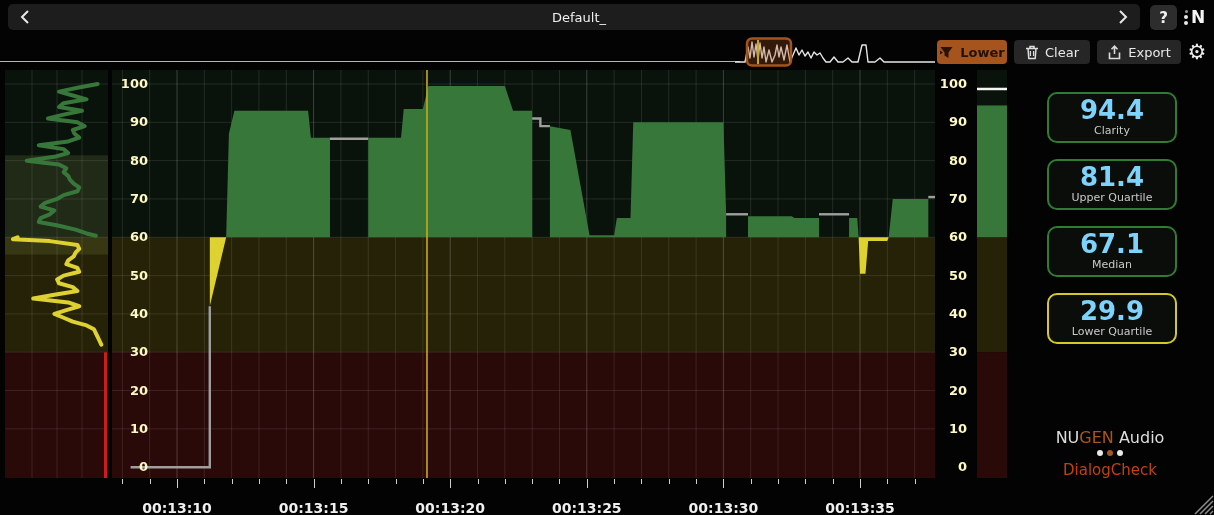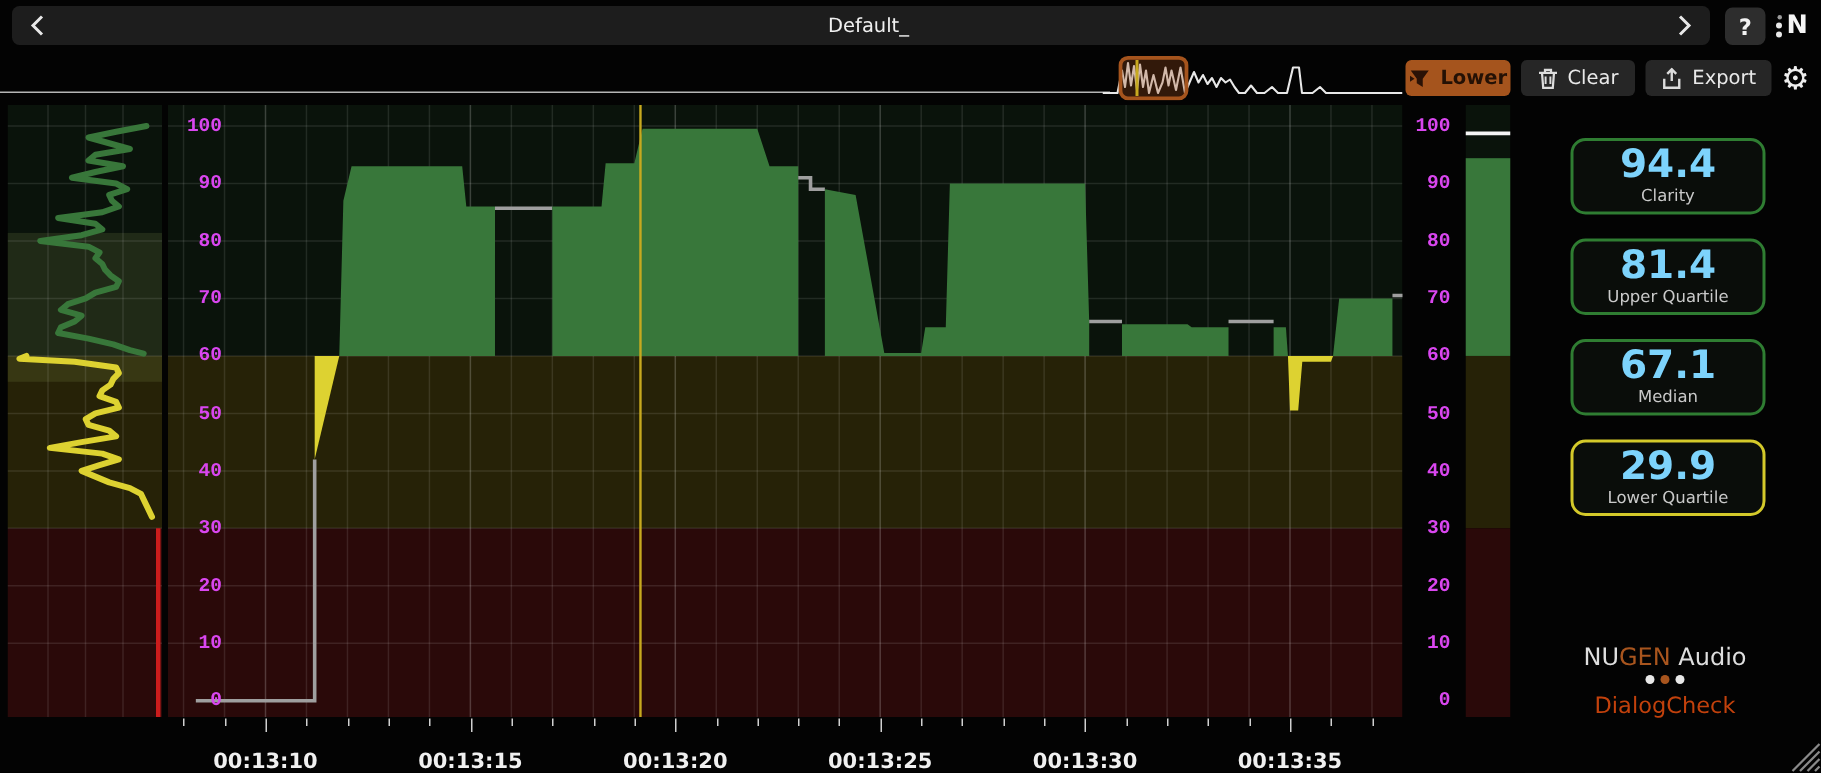--- a/index.html
+++ b/index.html
@@ -27,21 +27,21 @@
   #gear-btn{position:absolute;left:1184px;top:39px;width:26px;height:26px;display:flex;align-items:center;
             justify-content:center;font-size:21px;color:#ededed;cursor:pointer;font-family:"DejaVu Sans",sans-serif;}
   #overview-baseline{position:absolute;left:0;top:61px;width:740px;height:1px;background:#b5b5b5;}
   #overview-svg{position:absolute;left:735px;top:37px;}
   
   #dist-svg{position:absolute;left:5px;top:70px;}
   #timeline-svg{position:absolute;left:112px;top:70px;}
   #meter-svg{position:absolute;left:977px;top:70px;}
   #y-labels-left{position:absolute;left:104px;top:70px;width:44px;height:408px;}
   #y-labels-right{position:absolute;left:929px;top:70px;width:38px;height:408px;}
-  .ylab{position:absolute;right:0;width:100%;text-align:right;font-size:13px;font-weight:bold;color:#d946ef;font-family:Liberation Mono, monospace;}
+  .ylab{position:absolute;right:0;width:100%;text-align:right;font-size:13px;font-weight:bold;color:#fef9c3;}
   #x-axis{position:absolute;left:112px;top:478px;width:823px;height:37px;}
   .xtick{position:absolute;width:1px;background:#d0d0d0;top:1px;}
   .xlab{position:absolute;top:22px;width:90px;text-align:center;font-size:14px;font-weight:bold;color:#f0f0f0;}
   
   .statbox{position:absolute;left:1047px;width:126px;height:47px;border-radius:10px;background:#0a0d0a;
            border:2px solid #2f7d32;text-align:center;}
   .statbox.yellow{border-color:#d4c92a;}
   .statbox .val{font-size:26px;font-weight:bold;color:#7dd3fc;line-height:30px;margin-top:1px;}
   .statbox .lab{font-size:11px;color:#c9c9c9;line-height:11px;}
   

